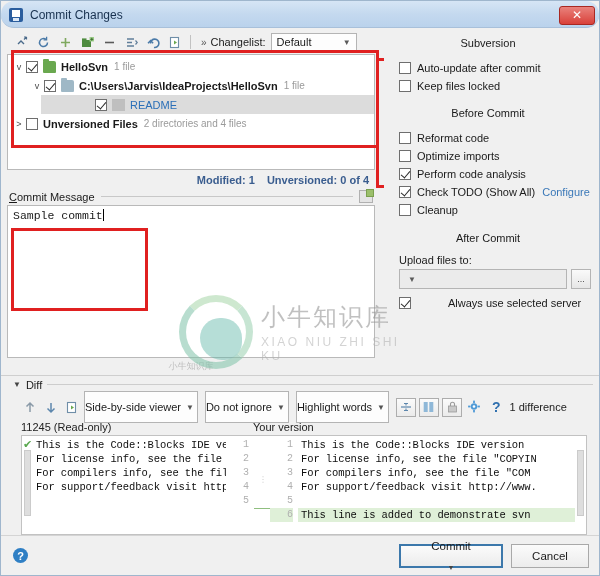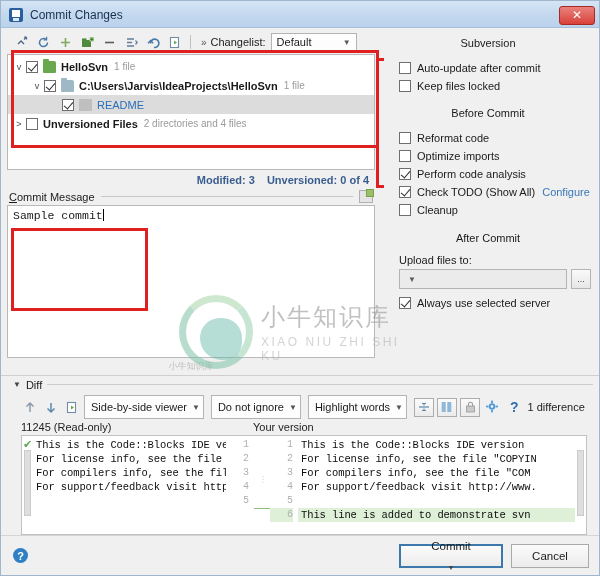--- a/index.html
+++ b/index.html
@@ -23,20 +23,21 @@
 
   
   .titlebar {
     height: 27px;
     background: linear-gradient(to bottom, #d6e5f5 0%, #c4d9ef 50%, #bad2ec 100%);
     border-bottom: 1px solid #a8c0da;
     display: flex;
     align-items: center;
     padding: 2px 4px 0 8px;
     flex: none;
+    border-radius: 13px;
   }
   .title-icon {
     width: 14px; height: 14px;
     background: #2a5d9e;
     border-radius: 2px;
     margin-right: 7px;
     position: relative;
     flex: none;
   }
   .title-icon::before {
@@ -330,25 +331,25 @@
     gap: 3px;
     height: 28px;
     padding-left: 14px;
   }
   .dbtn {
     width: 18px; height: 20px;
     display: flex; align-items: center; justify-content: center;
     cursor: pointer; color: #6b86a3;
   }
   .dcombo {
-    height: 24px;
+    height: 32px;
     border: 1px solid #b4b4b4;
     background: #fdfdfd;
     display: flex; align-items: center;
-    padding: 0 3px 0 6px;
+    padding: 0 3px 0 0;
     font-size: 11px;
     cursor: pointer;
     margin-right: 4px;
   }
   .dcombo .arr { font-size: 8px; color: #555; padding-left: 5px; }
   .ibox {
     width: 20px; height: 19px;
     border: 1px solid #adadad;
     background: linear-gradient(to bottom,#fbfbfb,#ebebeb);
     display: flex; align-items: center; justify-content: center;
@@ -611,38 +612,38 @@
         </div>
 
         <div class="trow" style="padding-left:22px;">
           <span class="twist">v</span>
           <span class="cb on"></span>
           <span class="ficon folder"></span>
           <span class="tlabel">C:\Users\Jarvis\IdeaProjects\HelloSvn</span>
           <span class="tmeta">1 file</span>
         </div>
 
-        <div class="trow sel" style="padding-left:40px;">
+        <div class="trow sel" style="padding-left:40px;margin-left:33px;">
           <span class="twist"></span>
           <span class="cb on"></span>
           <span class="ficon file"></span>
           <span class="tlabel link">README</span>
         </div>
 
         <div class="trow">
           <span class="twist">&gt;</span>
           <span class="cb"></span>
           <span class="tlabel">Unversioned Files</span>
           <span class="tmeta">2 directories and 4 files</span>
         </div>
 
       </div>
 
       <div class="status-line">
-        <span>Modified: 3</span>
+        <span>Modified: 1</span>
         <span>Unversioned: 0 of 4</span>
       </div>
 
       <div class="cm-header">
         <span class="cm-title"><u>C</u>ommit Message</span>
         <span class="cm-rule"></span>
         <span class="cm-icon"></span>
       </div>
       <div class="cm-box"><span>Sample commit</span><span class="caret"></span></div>
       <div class="cm-footer">小牛知识库</div>
@@ -704,21 +705,21 @@
         <span class="t">After Commit</span>
         <span class="r"></span>
       </div>
       <div class="upload-lbl">Upload files to:</div>
       <div class="upload-row">
         <div class="combo">
           <span class="arr">▼</span>
         </div>
         <div class="dots-btn">...</div>
       </div>
-      <div class="opt" style="margin-top:5px;">
+      <div class="opt" style="margin-top:5px;gap:31px;">
         <span class="cb on"></span>
         <span>Always use selected server</span>
       </div>
 
       <div class="annot" style="left:-3px; top:30px; width:8px; height:130px; border-right:none;"></div>
     </div>
   </div>
 
   <div class="diff-sec">
     <div class="diff-head">

